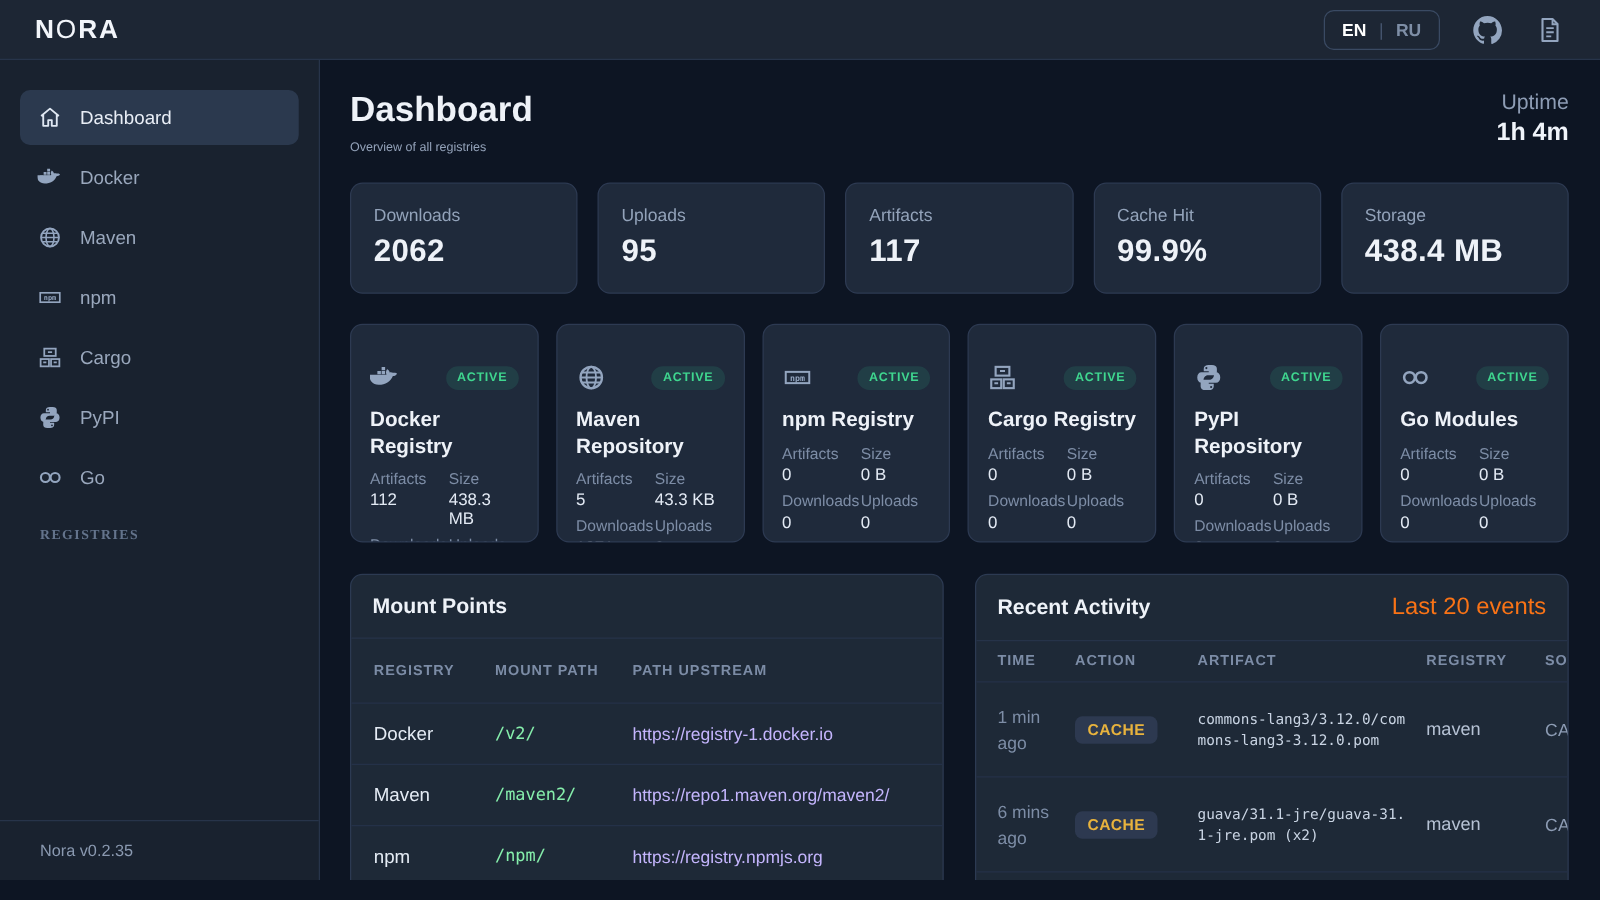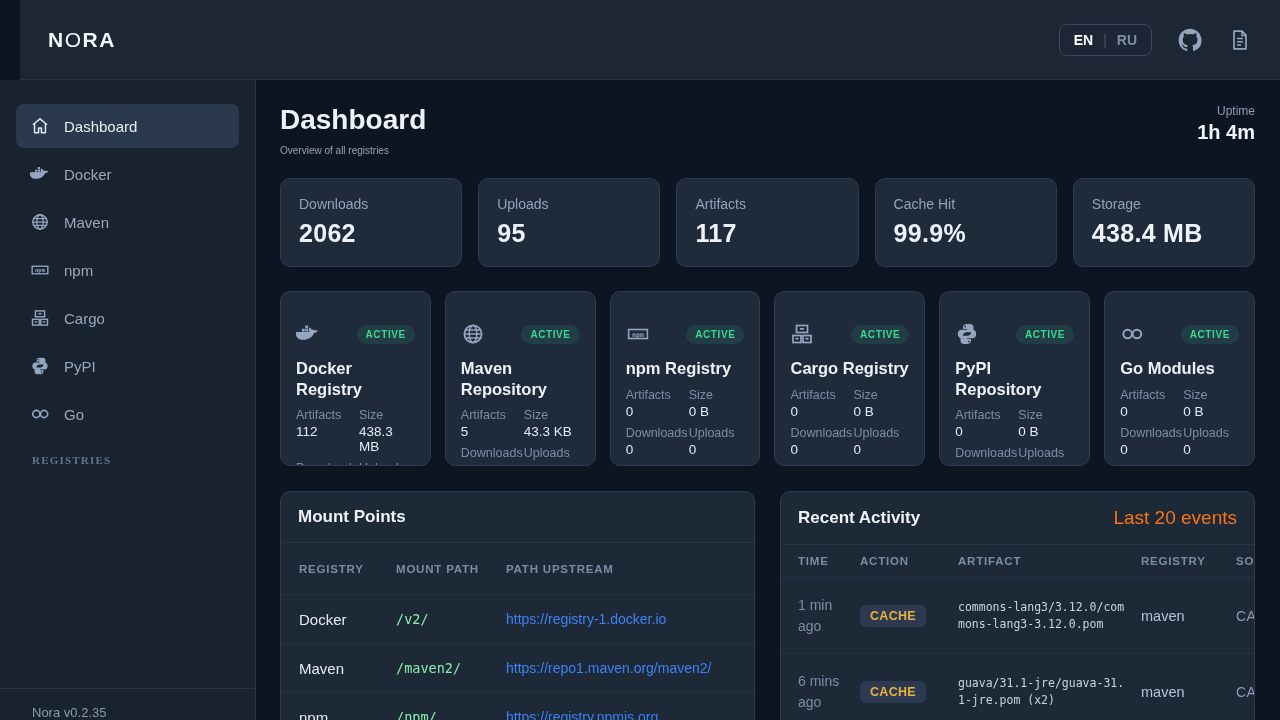--- a/index.html
+++ b/index.html
@@ -5,23 +5,23 @@
   * { margin:0; padding:0; box-sizing:border-box; }
   html,body { width:1280px; height:720px; overflow:hidden; }
   body {
     font-family:"Liberation Sans","DejaVu Sans",sans-serif;
     background:#0d1523; color:#e9eef6;
   }
   .mono { font-family:"DejaVu Sans Mono","Liberation Mono",monospace; }
 
   
   .topbar {
-    height:80px; background:#1d2634; border-bottom:1px solid #27344a;
+    height:48px; background:#1d2634; border-bottom:1px solid #27344a;
     display:flex; align-items:center; justify-content:space-between;
-    padding:0 28px; position:relative; z-index:2;margin-left:20px;
+    padding:0 28px; position:relative; z-index:2;
   }
   .logo { font-size:21px; font-weight:800; letter-spacing:1.5px; color:#f2f5fa; }
   .logo .o { font-weight:400; }
   .topbar-right { display:flex; align-items:center; gap:26px; }
   .lang-switch {
     display:flex; align-items:center; gap:10px;
     border:1px solid #3a4a63; border-radius:8px; padding:7px 14px;
     font-size:14px;
   }
   .lang-en { color:#ffffff; font-weight:700; cursor:pointer; }
@@ -53,21 +53,21 @@
     border-top:1px solid #27344a; padding:16px 32px;
     color:#8a99b0; font-size:13px;
   }
 
   
   .main { flex:1; padding:24px 25px 0 24px; overflow:hidden; }
   .page-head { display:flex; justify-content:space-between; align-items:flex-start; }
   .page-title { font-size:28px; font-weight:800; color:#eef2f8; }
   .page-sub { margin-top:9px; font-size:10px; color:#93a2b9; }
   .uptime { text-align:right; }
-  .uptime-label { font-size:12px; color:#8d9cb4; }
+  .uptime-label { font-size:17px; color:#8d9cb4; }
   .uptime-value { font-size:20px; font-weight:800; color:#f0f4fa; margin-top:3px; }
 
   .stats { display:grid; grid-template-columns:repeat(5,1fr); gap:16px; margin-top:22px; }
   .stat-card {
     background:#1f2a3b; border:1px solid #2d3a52; border-radius:10px;
     padding:17px 18px; height:89px;
   }
   .stat-label { font-size:14px; color:#93a3ba; }
   .stat-value { font-size:25px; font-weight:800; color:#eef2f8; margin-top:7px; letter-spacing:.3px; }
 
@@ -99,21 +99,21 @@
   }
   .panel-title { font-size:17px; font-weight:800; color:#eef2f8; }
   .panel-note { font-size:19px; color:#f97316;margin-left:16px; }
 
   .thead { color:#7c8ca6; font-size:11.5px; font-weight:700; letter-spacing:.8px; }
   .mp-row { display:grid; grid-template-columns:97px 110px 1fr; padding:0 0 0 18px; align-items:center; border-bottom:1px solid #243148; }
   .mp-head { min-height:52px; padding-top:9px; padding-bottom:9px; align-items:center; }
   .mp-body { min-height:49px; }
   .mp-reg { font-size:15px; color:#e5ecf5; }
   .mp-path { font-size:13.5px; color:#86efac; }
-  .mp-up { font-size:14px; color:#3b82f6; white-space:nowrap; overflow:hidden; }
+  .mp-up { font-size:14px; color:#c4b5fd; white-space:nowrap; overflow:hidden; }
 
   .act-table { width:560px; }
   .act-row { display:grid; grid-template-columns:62px 98px 183px 95px 80px; padding-left:17px; align-items:center; border-bottom:1px solid #243148; }
   .act-head { height:33px; }
   .act-body { padding-top:10px; padding-bottom:10px; min-height:76px; }
   .act-time { font-size:14px; color:#7d8da6; line-height:1.45; padding-right:14px; }
   .badge-cache {
     display:inline-block; font-size:12.5px; font-weight:700; color:#e8b33d;
     background:#2d3950; border-radius:6px; padding:4px 10px; letter-spacing:.3px;
   }

